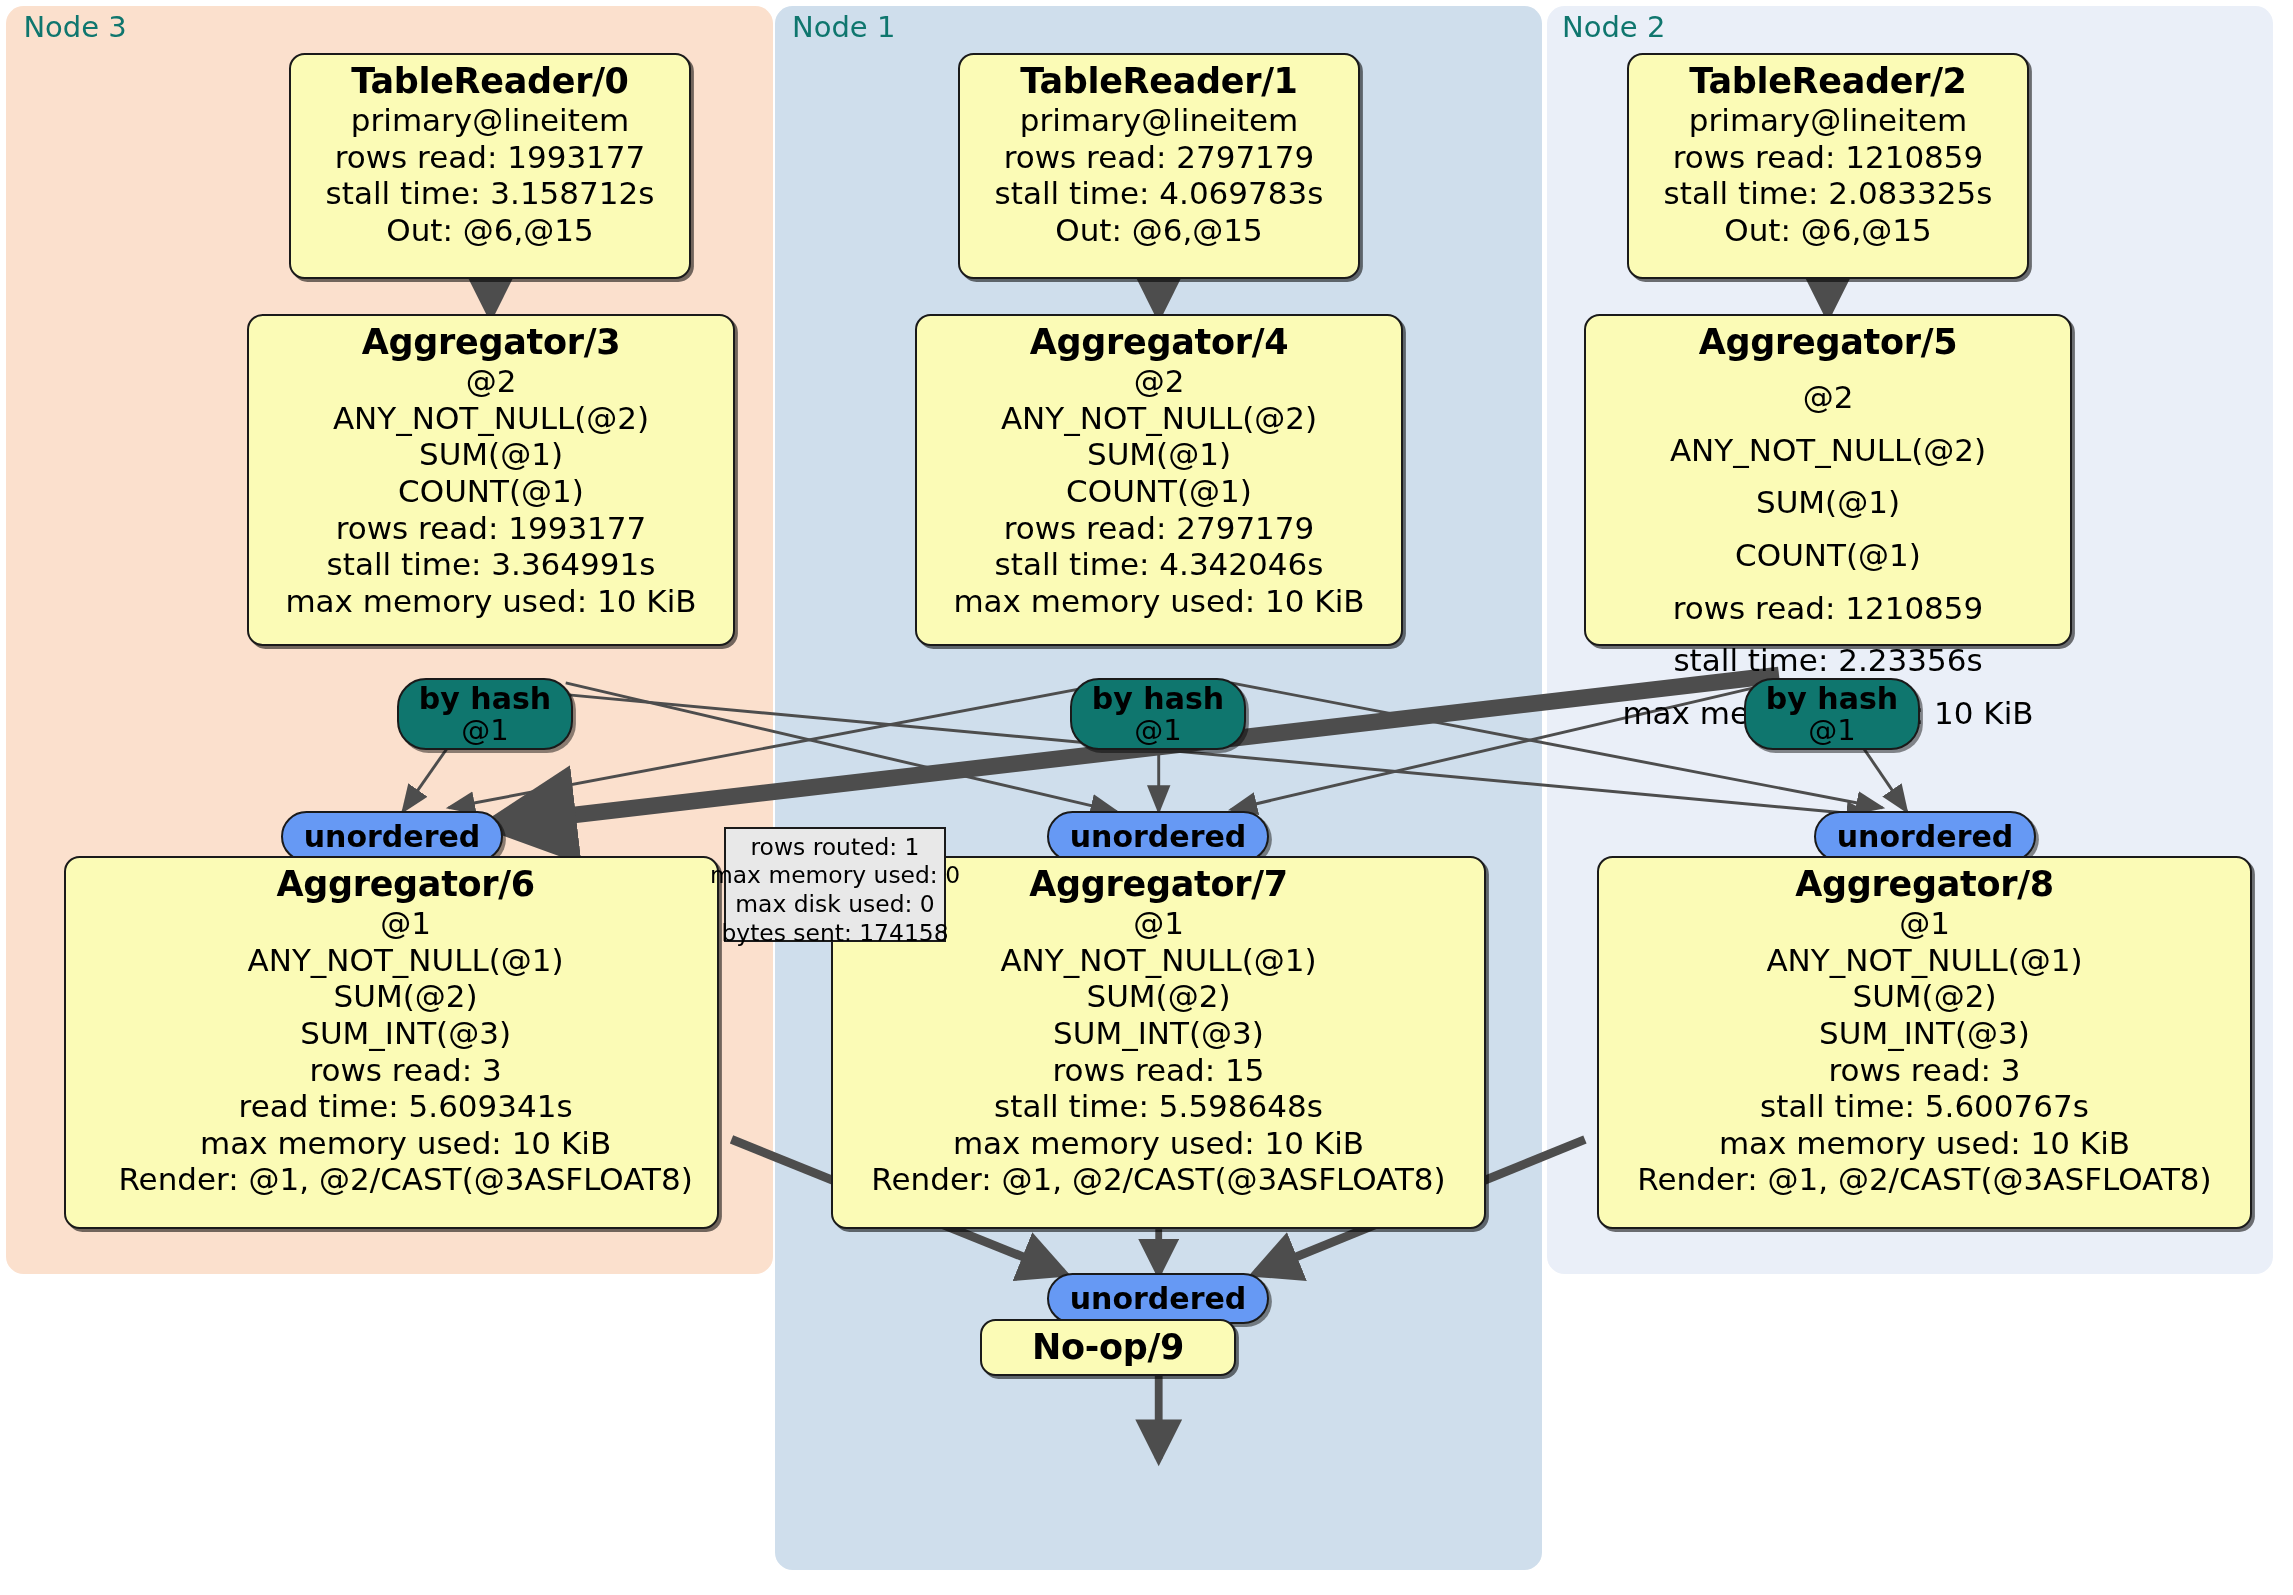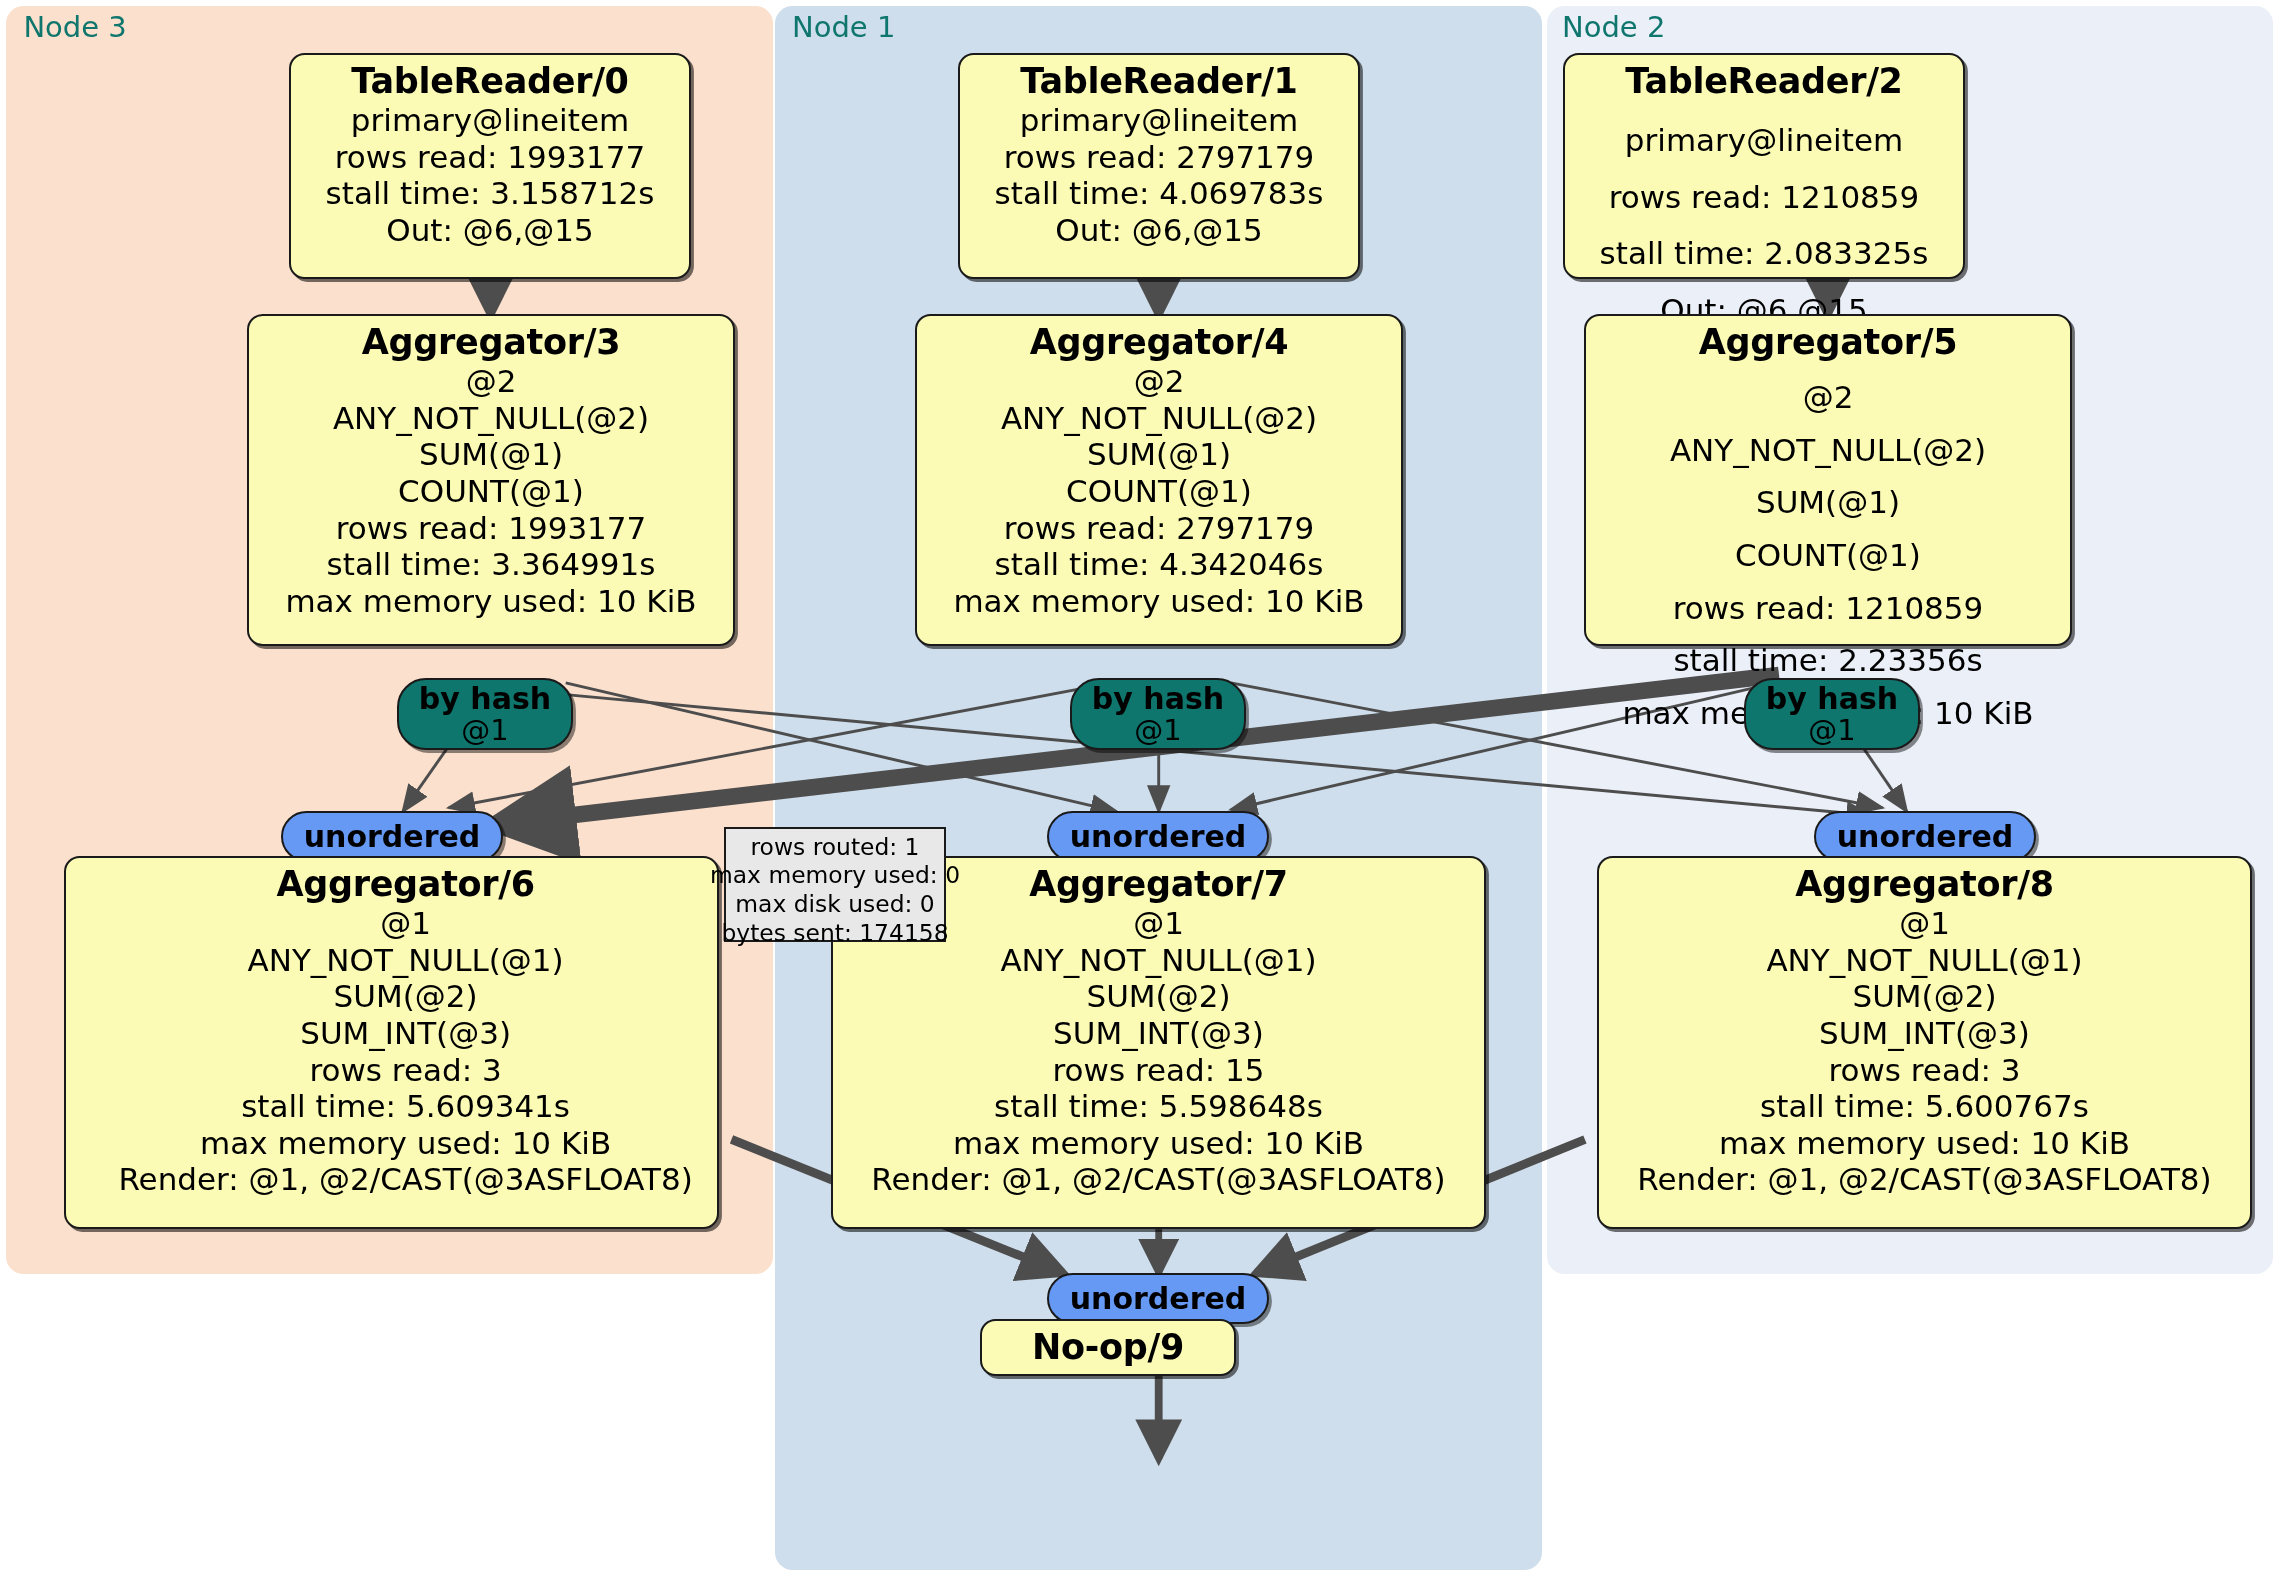--- a/index.html
+++ b/index.html
@@ -106,21 +106,21 @@
   </div>
 
   <div class="gnode" style="left:958px;top:53px;width:402px;height:226px;">
     <div class="ttl">TableReader/1</div>
     <div class="ln">primary@lineitem</div>
     <div class="ln">rows read: 2797179</div>
     <div class="ln">stall time: 4.069783s</div>
     <div class="ln">Out: @6,@15</div>
   </div>
 
-  <div class="gnode" style="left:1563px;top:53px;width:402px;height:226px;gap:20px;">
+  <div class="gnode" style="left:1627px;top:53px;width:402px;height:226px;">
     <div class="ttl">TableReader/2</div>
     <div class="ln">primary@lineitem</div>
     <div class="ln">rows read: 1210859</div>
     <div class="ln">stall time: 2.083325s</div>
     <div class="ln">Out: @6,@15</div>
   </div>
 
   <div class="gnode" style="left:247px;top:314px;width:488px;height:332px;">
     <div class="ttl">Aggregator/3</div>
     <div class="ln">@2</div>
@@ -177,21 +177,21 @@
     <div class="pttl">unordered</div>
   </div>
 
   <div class="gnode" style="left:64px;top:856px;width:655px;height:373px;padding-left:38px;">
     <div class="ttl">Aggregator/6</div>
     <div class="ln">@1</div>
     <div class="ln">ANY_NOT_NULL(@1)</div>
     <div class="ln">SUM(@2)</div>
     <div class="ln">SUM_INT(@3)</div>
     <div class="ln">rows read: 3</div>
-    <div class="ln">stall time: 5.609341s</div>
+    <div class="ln">read time: 5.609341s</div>
     <div class="ln">max memory used: 10 KiB</div>
     <div class="ln">Render: @1, @2/CAST(@3ASFLOAT8)</div>
   </div>
 
   <div class="gnode" style="left:831px;top:856px;width:655px;height:373px;">
     <div class="ttl">Aggregator/7</div>
     <div class="ln">@1</div>
     <div class="ln">ANY_NOT_NULL(@1)</div>
     <div class="ln">SUM(@2)</div>
     <div class="ln">SUM_INT(@3)</div>

